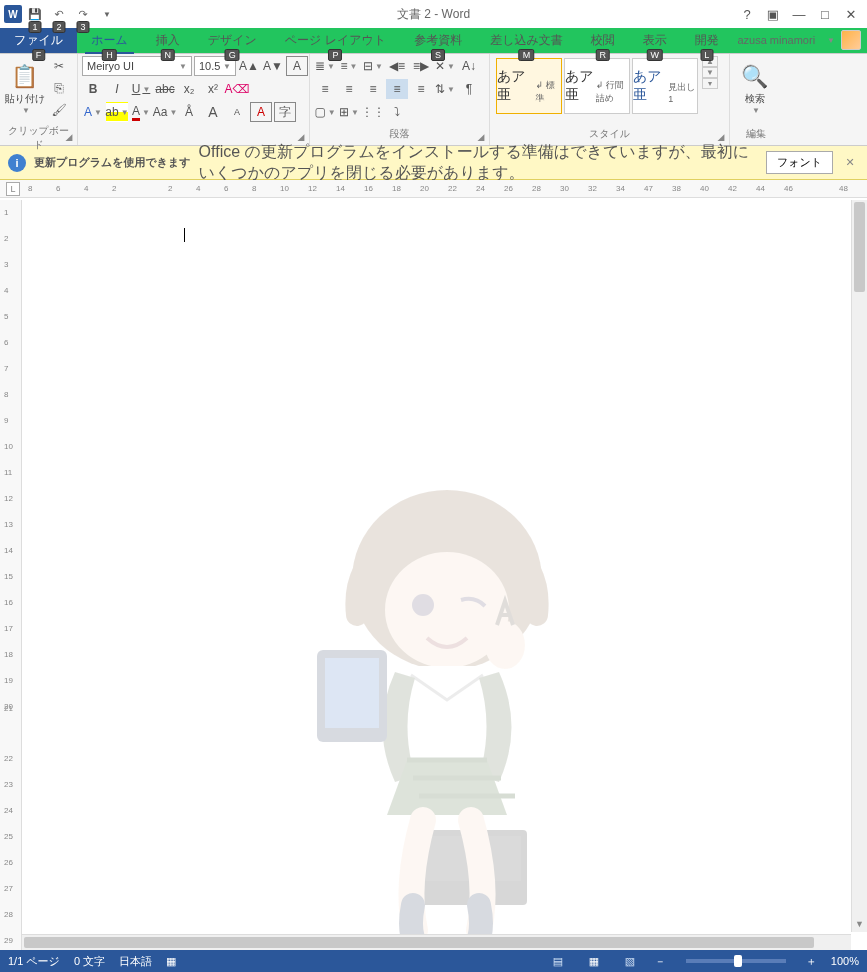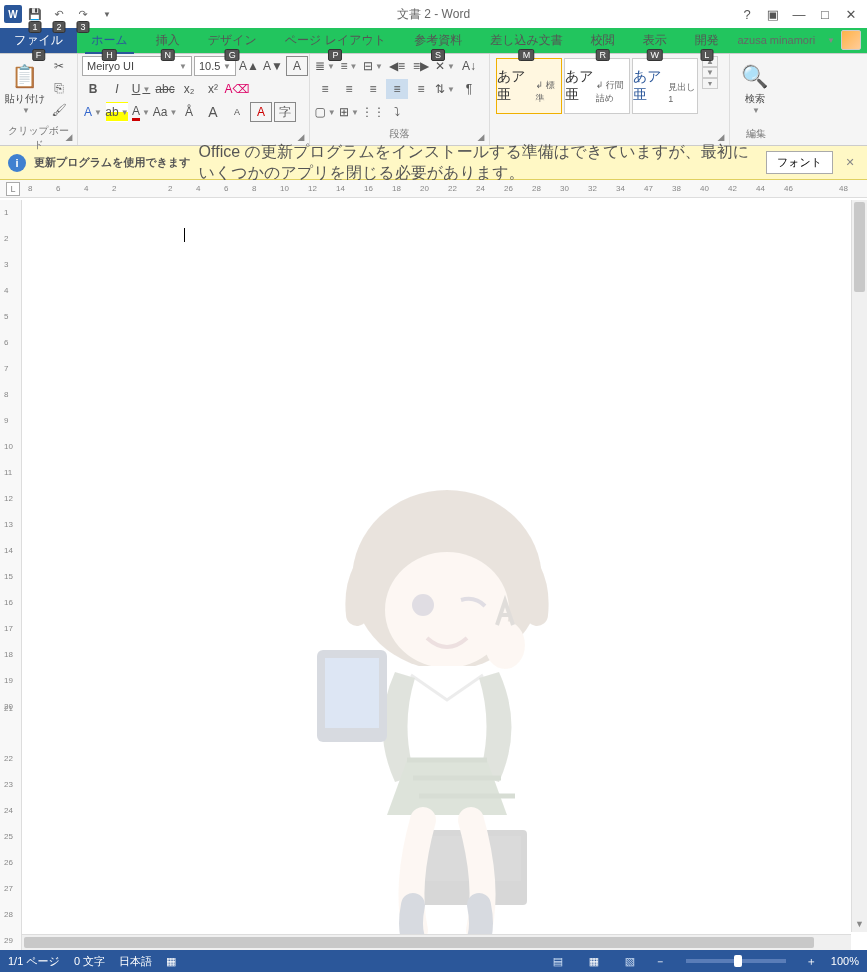--- a/index.html
+++ b/index.html
@@ -218,20 +218,21 @@
             <span class="sample" style="color:#2b579a">あア亜</span>
             <span class="name">見出し 1</span>
           </div>
       </div>
       <div class="gallery-scroll">
           <div>▲</div>
           <div>▼</div>
           <div>▾</div>
         </div>
     </div>
+    <div class="group-label">スタイル</div>
     <div class="launcher">◢</div>
   </div>
 
   <div class="group" style="width:52px;border-right:none">
     <div class="group-body">
       <div class="big-btn">
           <span class="icon">🔍</span>
           <span>検索</span>
           <span class="dd">▼</span>
         </div>

